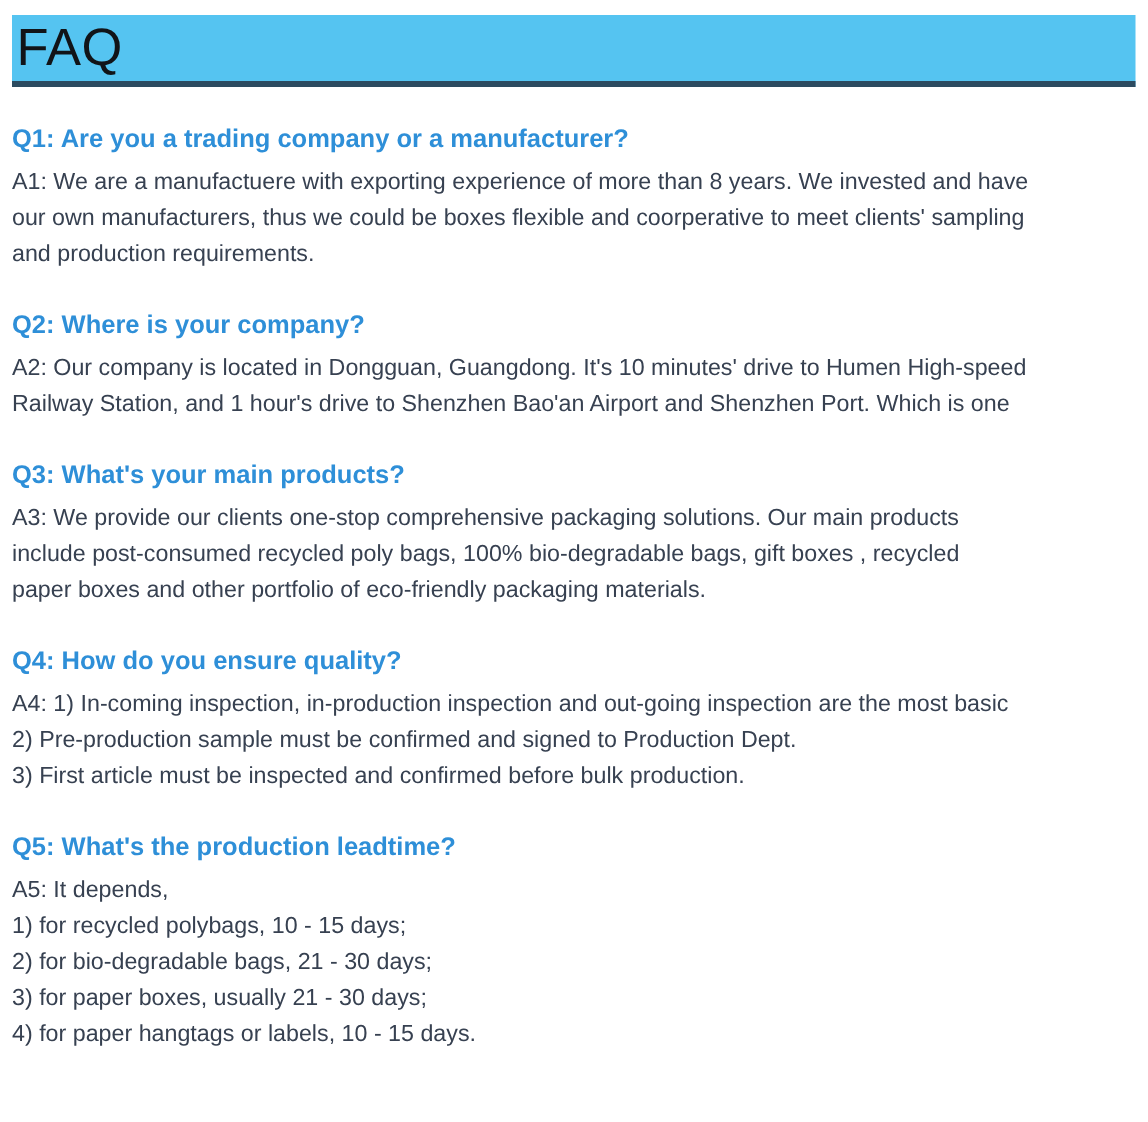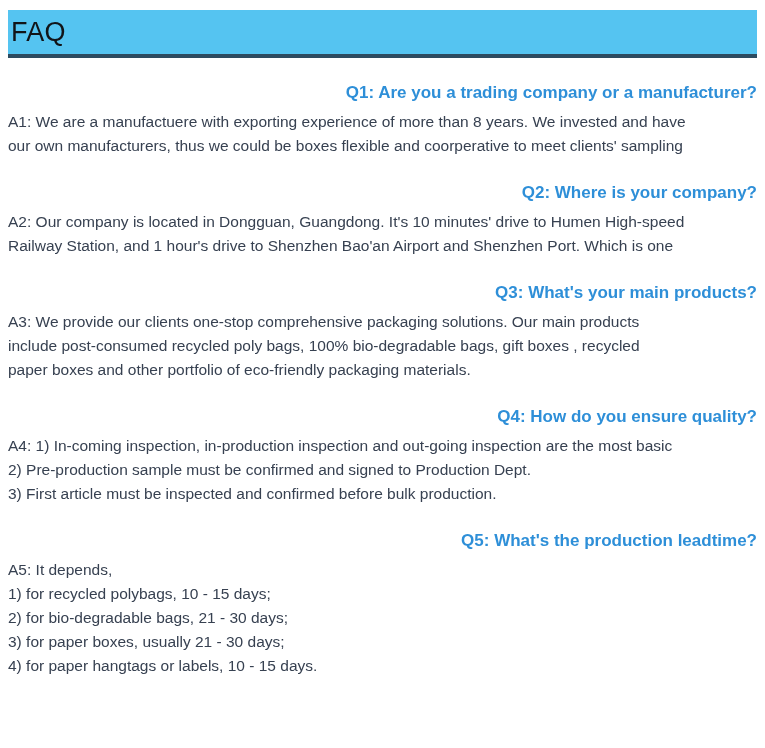--- a/index.html
+++ b/index.html
@@ -16,32 +16,31 @@
   }
   .title-bar {
     background: var(--header-bg, #55c4f1);
     border-bottom: 4px solid var(--header-border, #2c4b60);
     height: 48px;
     display: flex;
     align-items: center;
     padding-left: 3px;
   }
   .title-bar .title {
-    font-size: 27px;
+    font-size: 35px;
     font-weight: 400;
     color: #111418;
     letter-spacing: 0.3px;
   }
   .faq-section .question {
     color: var(--question-color, #2e8fd8);
     font-weight: 700;
     font-size: 17px;
     line-height: 21px;
     margin: 24px 0 7px 0;
-    text-align: right;
   }
   .faq-section:first-of-type .question {
     margin-top: 16px;
   }
   .answer {
     color: var(--answer-color, #374151);
     font-size: 15.5px;
     line-height: 24px;
   }
   .answer .answer-line {
@@ -55,20 +54,21 @@
 
   <div class="title-bar">
     <span class="title">FAQ</span>
   </div>
 
   <div class="faq-section">
     <div class="question">Q1: Are you a trading company or a manufacturer?</div>
     <div class="answer">
       <span class="answer-line">A1: We are a manufactuere with exporting experience of more than 8 years. We invested and have</span>
       <span class="answer-line">our own manufacturers, thus we could be boxes flexible and coorperative to meet clients' sampling</span>
+      <span class="answer-line">and production requirements.</span>
     </div>
   </div>
 
   <div class="faq-section">
     <div class="question">Q2: Where is your company?</div>
     <div class="answer">
       <span class="answer-line">A2: Our company is located in Dongguan, Guangdong. It's 10 minutes' drive to Humen High-speed</span>
       <span class="answer-line">Railway Station, and 1 hour's drive to Shenzhen Bao'an Airport and Shenzhen Port. Which is one</span>
     </div>
   </div>

